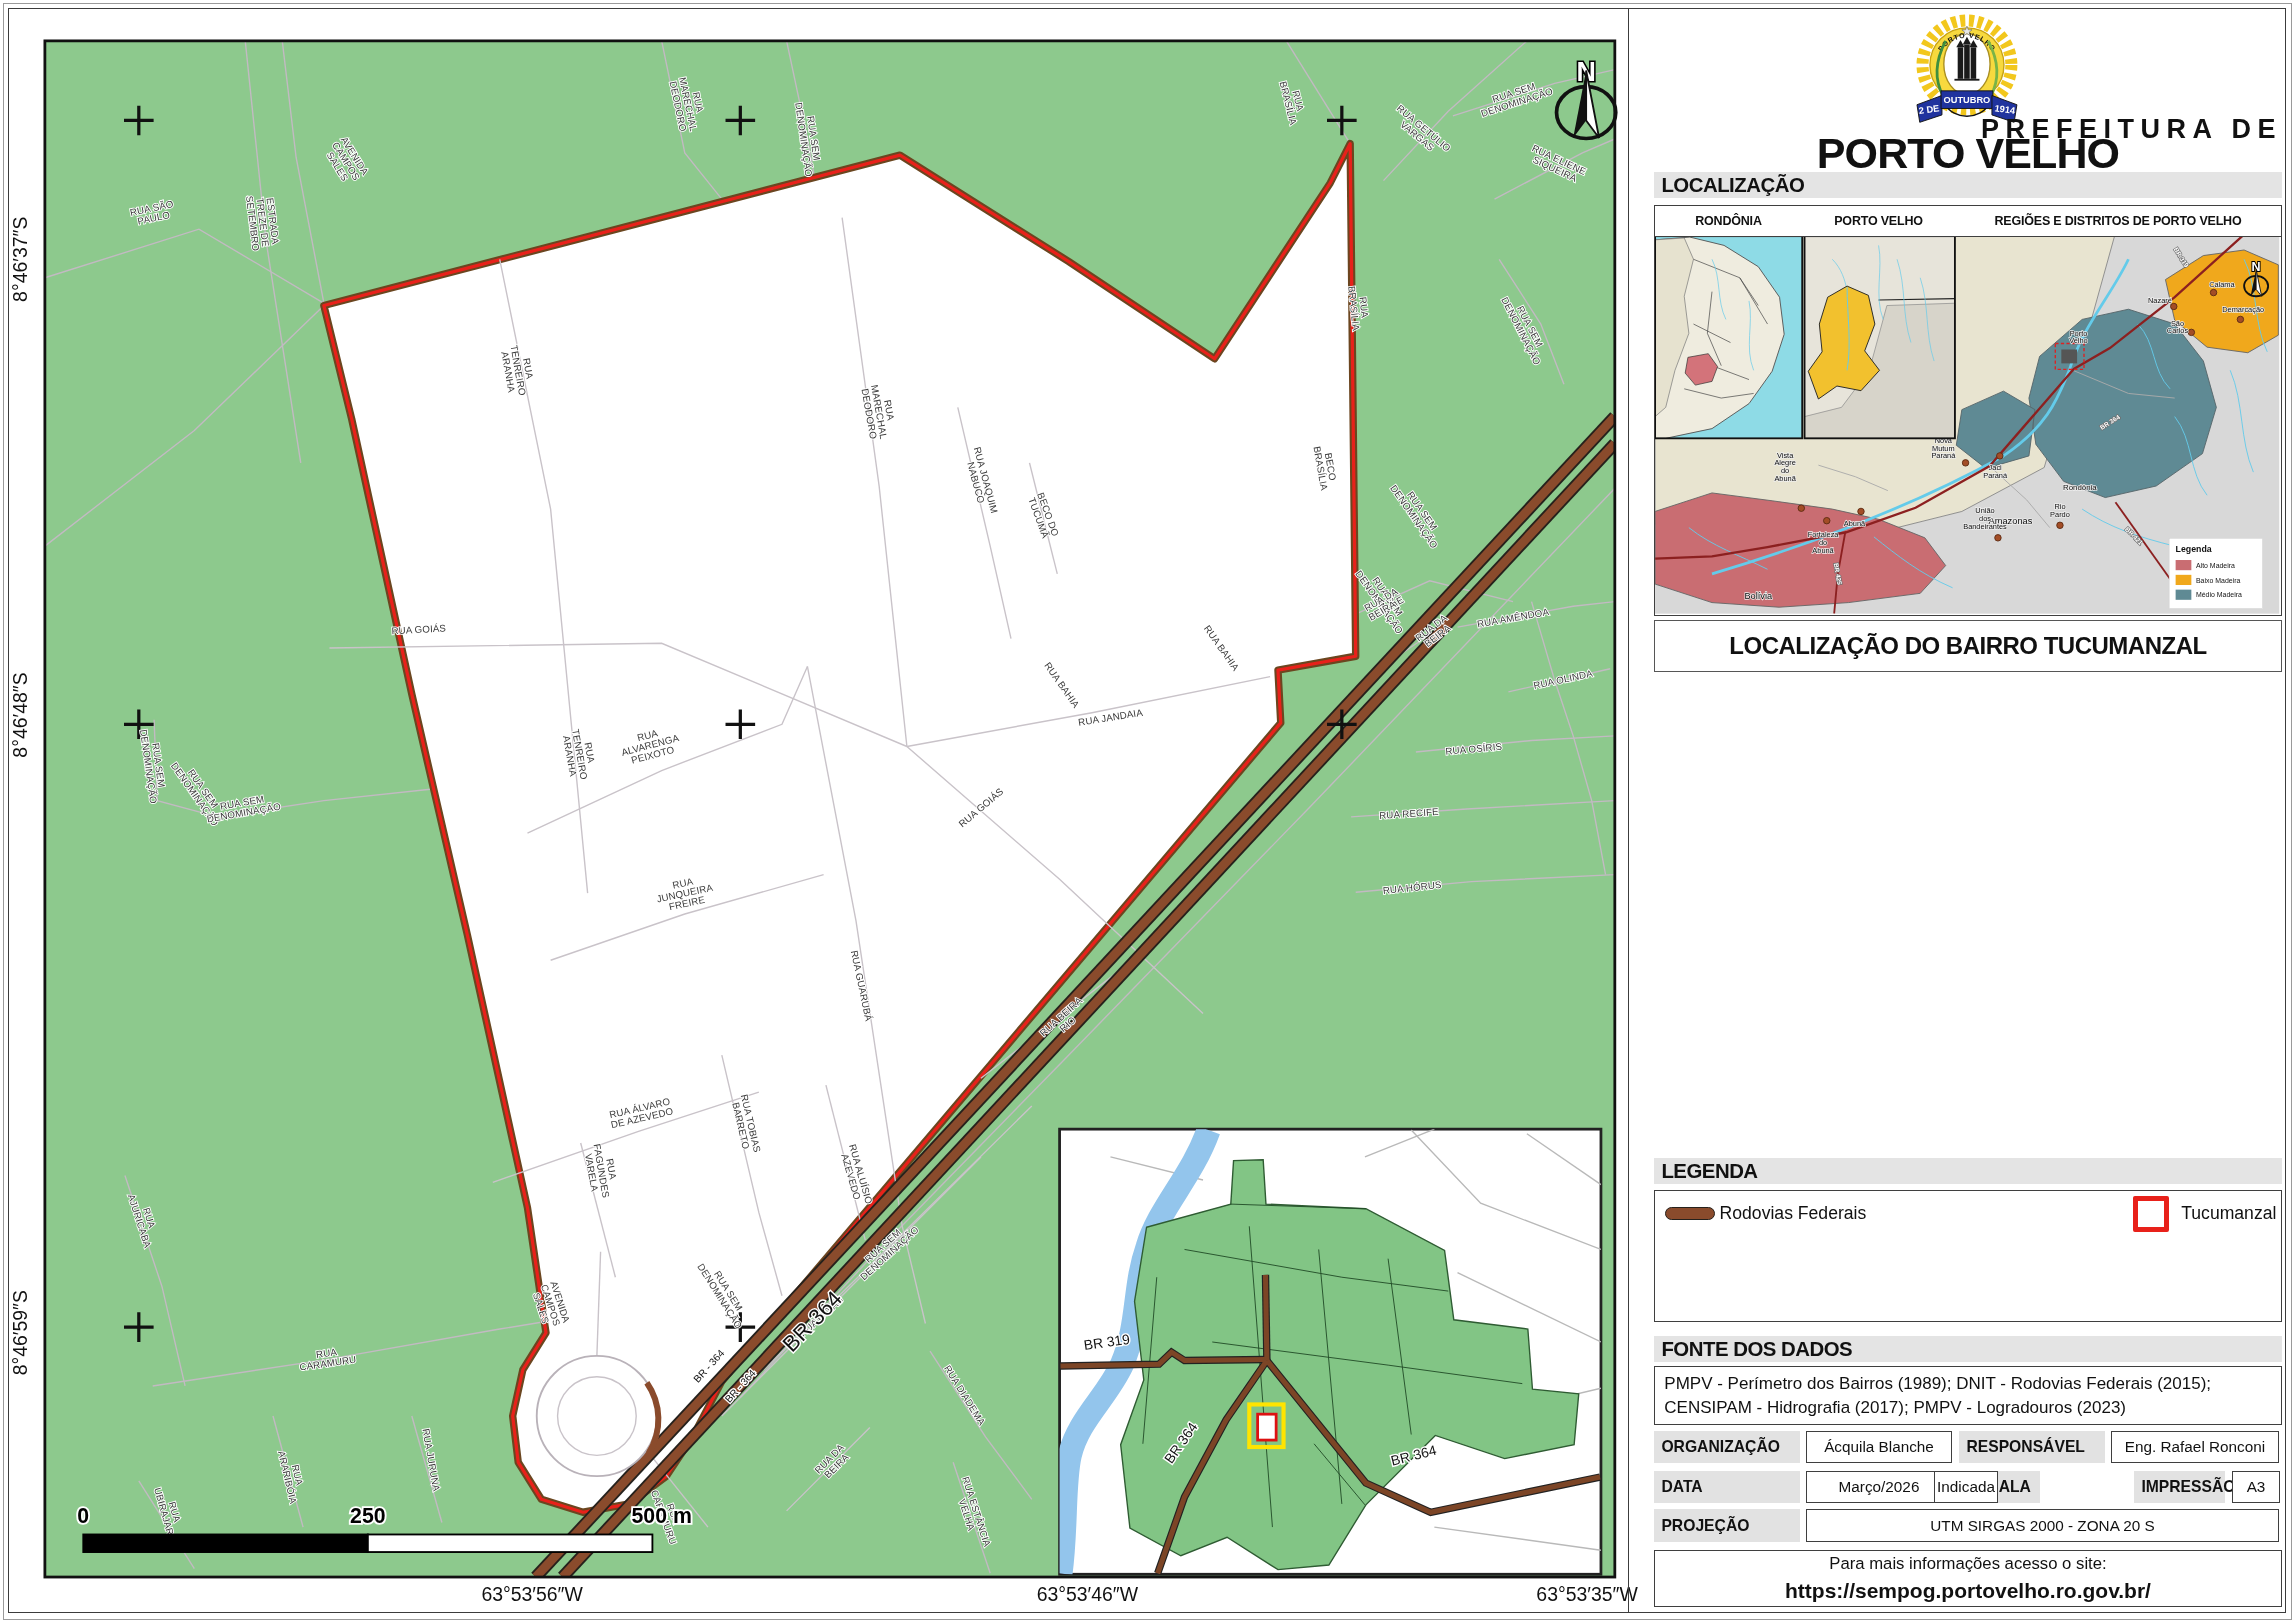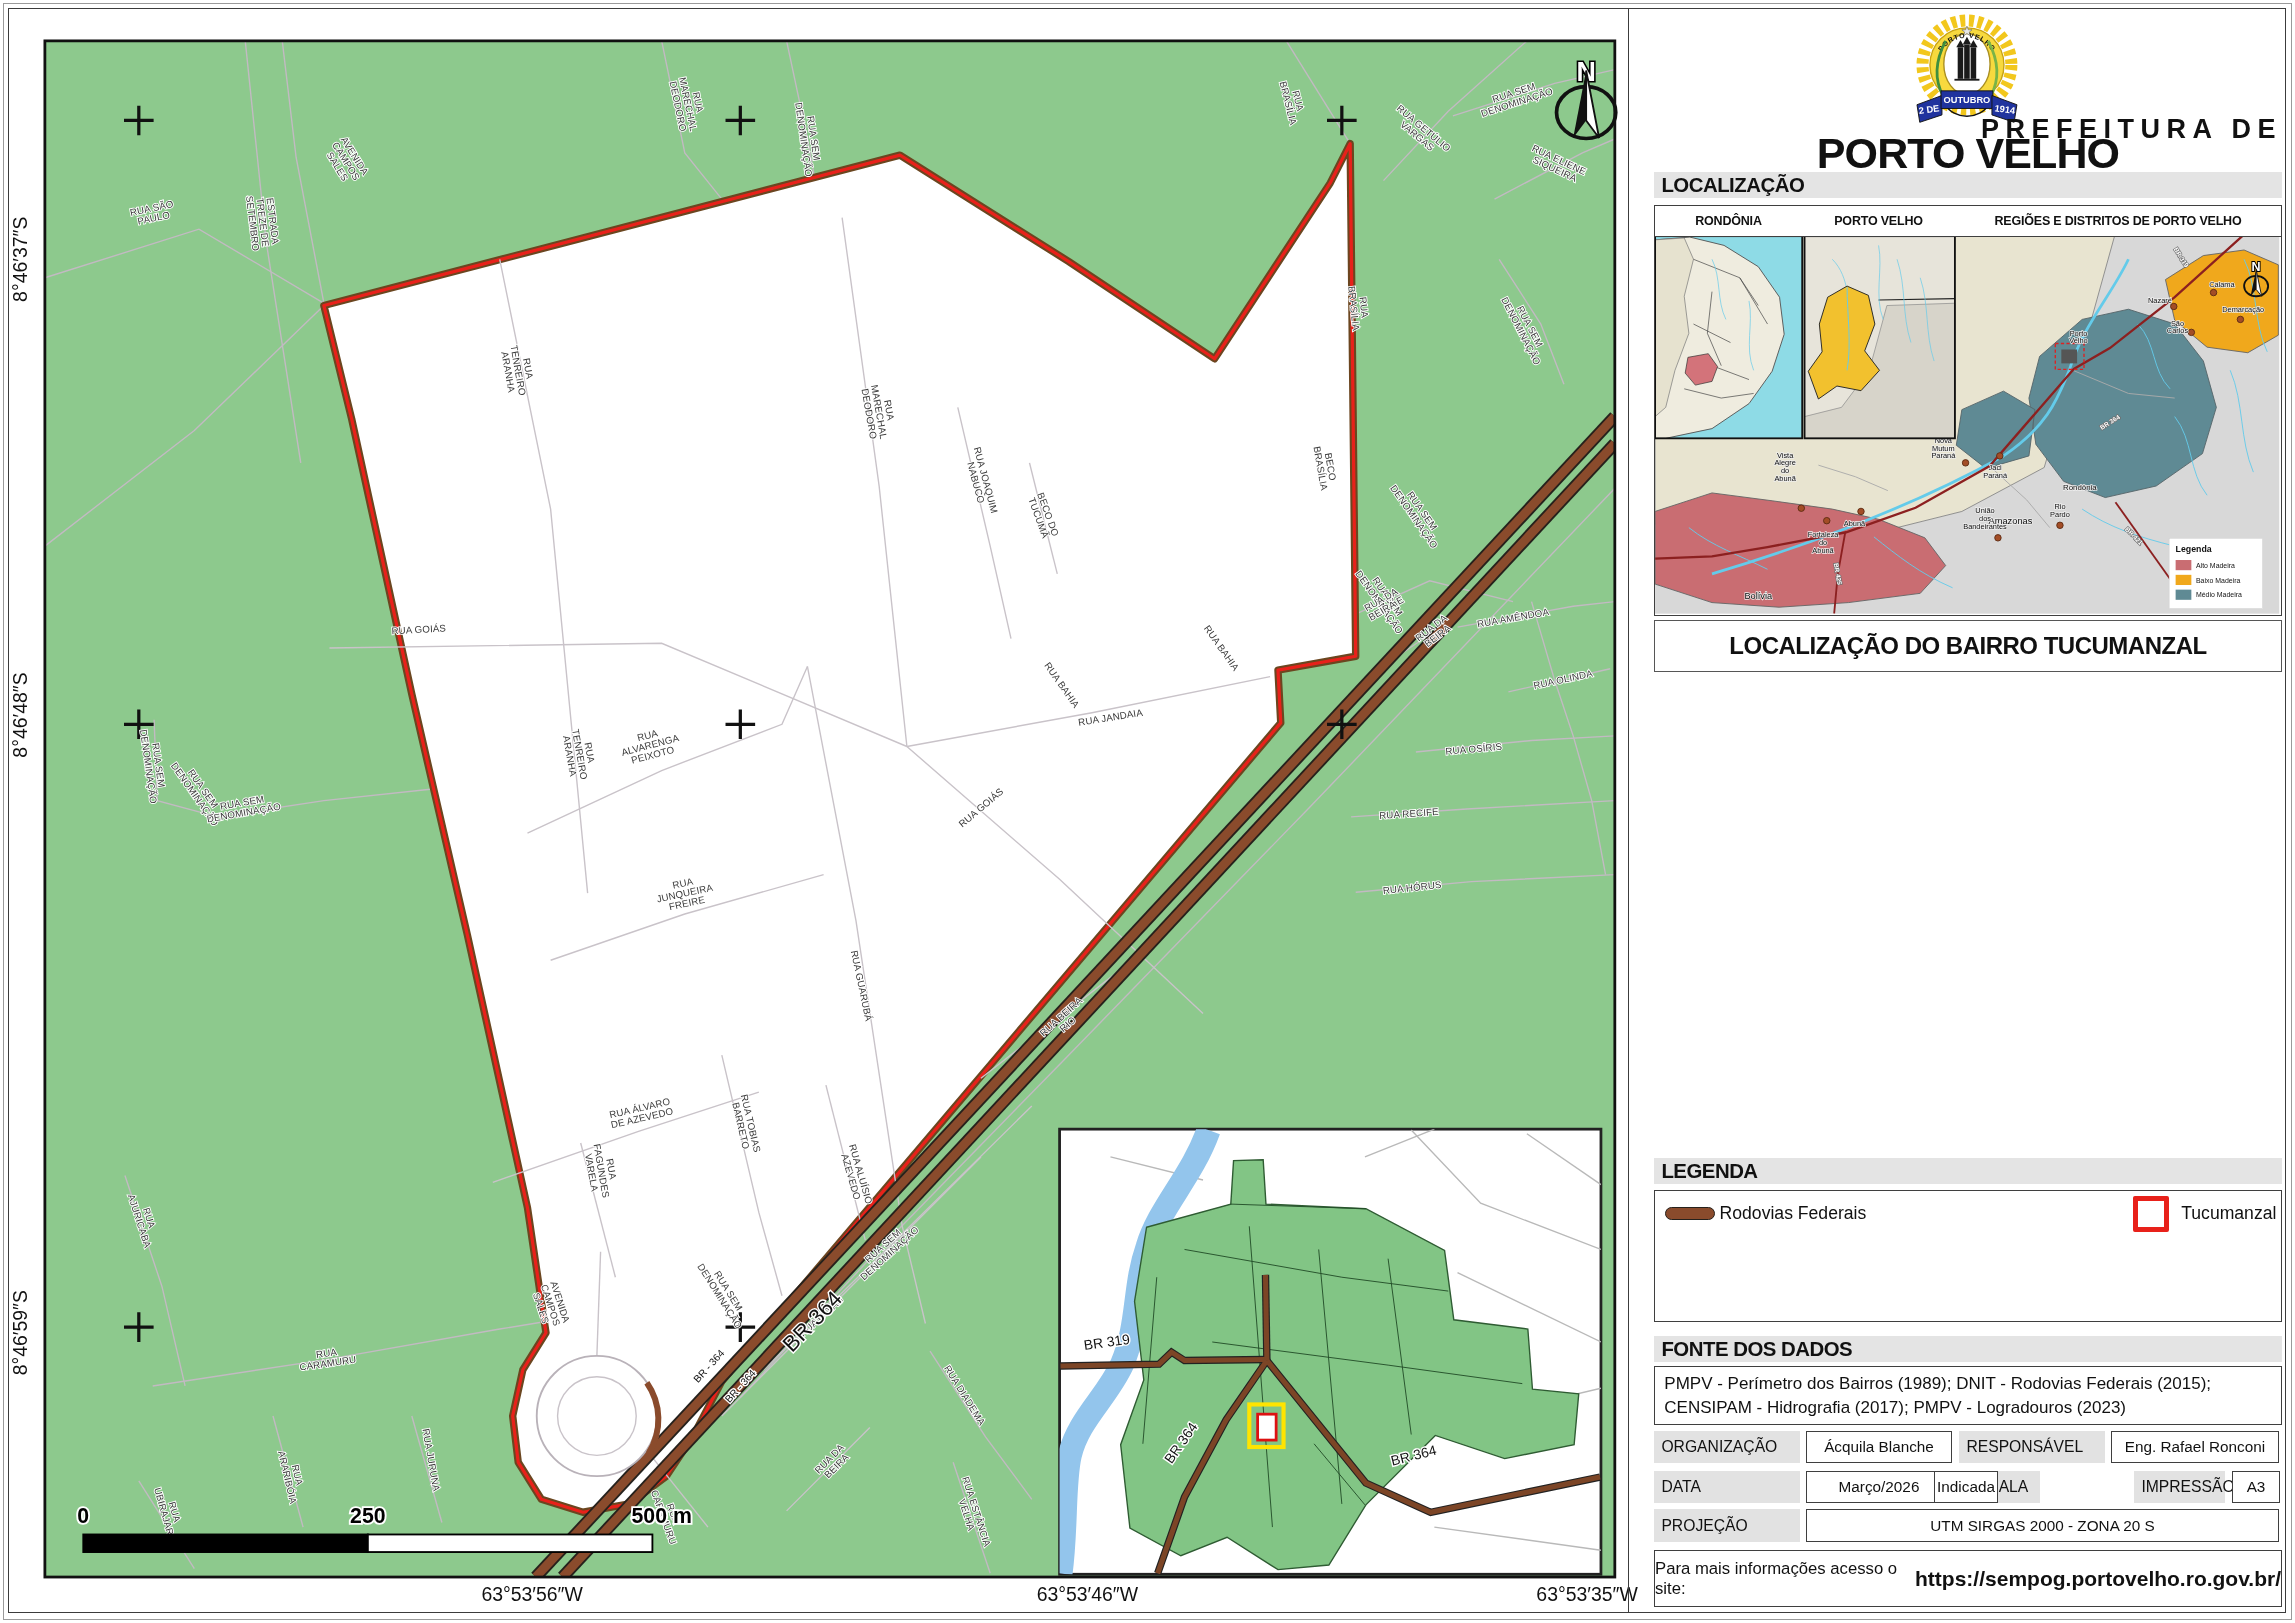--- a/index.html
+++ b/index.html
@@ -21,23 +21,23 @@
        flex-direction:row;justify-content:space-between}
   .lrow{display:flex;align-items:center;height:29px}
   .lic{width:60px;display:flex;align-items:center;justify-content:center;flex:0 0 60px}
   .lrow .txt{font-size:17.6px;color:#111}
   .ic-road{width:48px;height:11px;background:#8a4b2c;border:1.9px solid #26211c;border-radius:6.5px}
   .ic-street{width:48px;height:1.9px;background:#cfc9cf}
   .ic-bairro{width:26px;height:26px;background:#8dc98d;border:1.4px solid #888}
   .ic-tucum{width:26px;height:26px;background:#fff;border:5.6px solid #e8211a;border-radius:1.9px}
   .fonte-box{border:1.4px solid #3f3f3f;background:#fff;font-size:17px;line-height:1.4;padding:4.6px 9.3px;
        display:flex;align-items:center}
-  .mlabel{background:#e2e2e2;font-weight:normal;font-size:15.7px;display:flex;align-items:center;padding-left:7.4px}
+  .mlabel{background:#e2e2e2;font-weight:bold;font-size:15.7px;display:flex;align-items:center;padding-left:7.4px}
   .mvalue{background:#fff;border:1.4px solid #3f3f3f;font-size:15.3px;display:flex;align-items:center;justify-content:center}
-  .footer-box{border:1.4px solid #3f3f3f;background:#fff;display:flex;flex-direction:row;
+  .footer-box{border:1.4px solid #3f3f3f;background:#fff;display:flex;flex-direction:column;
        align-items:center;justify-content:center;gap:4.6px}
   .footer-box .f1{font-size:16.7px}
   .footer-box .f2{font-size:21px;font-weight:bold}
   .logo-t1{font-weight:bold;font-size:27px;letter-spacing:6.5px;text-align:right}
   .logo-t2{font-weight:bold;font-size:43px;letter-spacing:-0.9px;text-align:center;line-height:0.95}
   
   text{font-family:"Liberation Sans",sans-serif}
   .slabel{fill:#3a3a3a;stroke:#fff;stroke-width:4px;paint-order:stroke;text-anchor:middle;letter-spacing:.3px}
   .rlabel{fill:#141414;stroke:#fff;stroke-width:6px;paint-order:stroke;text-anchor:middle}
   .citylabel{fill:#0d0d0d;stroke:#efefef;stroke-width:3px;paint-order:stroke;text-anchor:middle}

